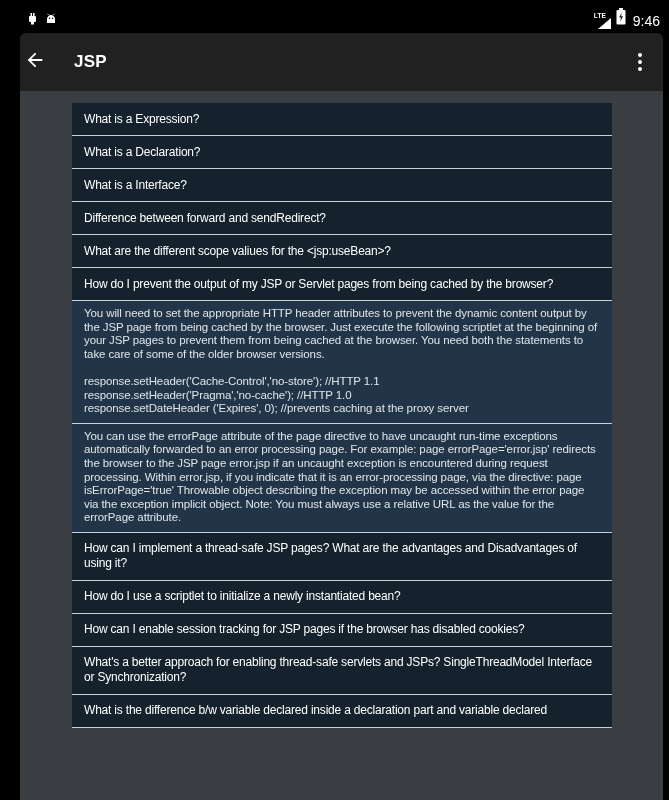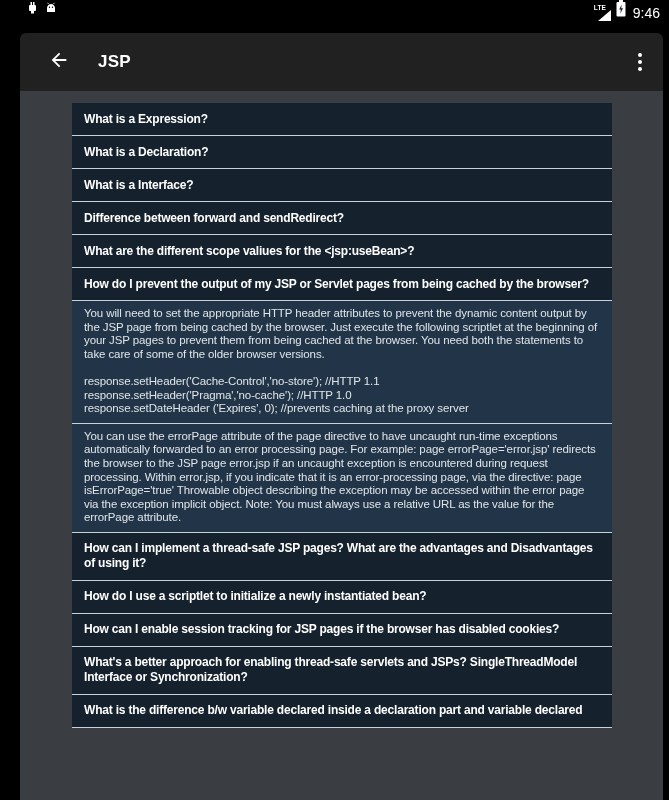--- a/index.html
+++ b/index.html
@@ -2,47 +2,47 @@
 <html style="--frame: #000000; --app_bar_bg: #212121; --content_bg: #3a3e43; --question_bg: #15222d; --answer_bg: #223548; --divider: #c7d1d8; --question_text: #ffffff; --answer_text: #dfe5e9; --icon: #ffffff;"><head>
 <meta charset="utf-8">
 <style>
   html,body{margin:0;padding:0;background:var(--frame,#000);}
   body{width:669px;height:800px;overflow:hidden;position:relative;
        font-family:"Liberation Sans",sans-serif;}
   .screen{position:absolute;left:20px;top:0;width:643px;height:800px;
           display:flex;flex-direction:column;}
   
   .status-bar{height:33px;background:var(--frame,#000);display:flex;
-              align-items:flex-start;padding:0 3px 4px 7px;box-sizing:border-box;}
+              align-items:flex-end;padding:0 3px 4px 7px;box-sizing:border-box;}
   .sb-left{display:flex;align-items:flex-end;gap:7px;}
   .sb-spacer{flex:1;}
   .sb-right{display:flex;align-items:flex-end;gap:4px;}
   .signal{position:relative;width:18px;height:17px;display:inline-block;}
   .signal .lte{position:absolute;top:0;left:0;font-size:6.5px;font-weight:bold;
                color:#fff;letter-spacing:.2px;}
   .signal .tri{position:absolute;bottom:0;right:1px;width:0;height:0;
                border-left:13px solid transparent;border-bottom:11px solid #fff;}
   .time{color:#fff;font-size:14px;line-height:16px;margin-left:3px;}
   
   .app-bar{height:58px;background:var(--app_bar_bg,#212121);
            border-radius:6px 6px 0 0;display:flex;align-items:center;
-           padding:0 16px 0 28px;box-sizing:border-box;}
+           padding:0 16px 0 4px;box-sizing:border-box;}
   .back{display:flex;align-items:center;cursor:pointer;}
   .title{color:#fff;font-size:17px;font-weight:bold;margin-left:28px;
          letter-spacing:.2px;}
   .bar-spacer{flex:1;}
   .overflow{display:flex;flex-direction:column;gap:3px;padding:6px 5px;
             cursor:pointer;}
   .overflow .dot{width:4px;height:4px;border-radius:50%;background:#fff;}
   
   .content{flex:1;background:var(--content_bg,#3a3e43);overflow:hidden;
            padding:12px 51px 0 52px;box-sizing:border-box;}
   .qa-list{display:flex;flex-direction:column;}
   .question{background:var(--question_bg,#15222d);color:var(--question_text,#fff);
-            font-size:12px;font-weight:bold;line-height:15px;
+            font-size:12px;font-weight:normal;line-height:15px;
             letter-spacing:-0.2px;padding:8.5px 12px;
             border-bottom:1px solid var(--divider,#c7d1d8);cursor:pointer;}
   .answer{background:var(--answer_bg,#223548);color:var(--answer_text,#dfe5e9);
           font-size:11.5px;line-height:13.6px;letter-spacing:-0.1px;
           padding:6px 12px 7px;border-bottom:1px solid var(--divider,#c7d1d8);
           white-space:pre-line;}
 </style>
 </head>
 <body>
 

